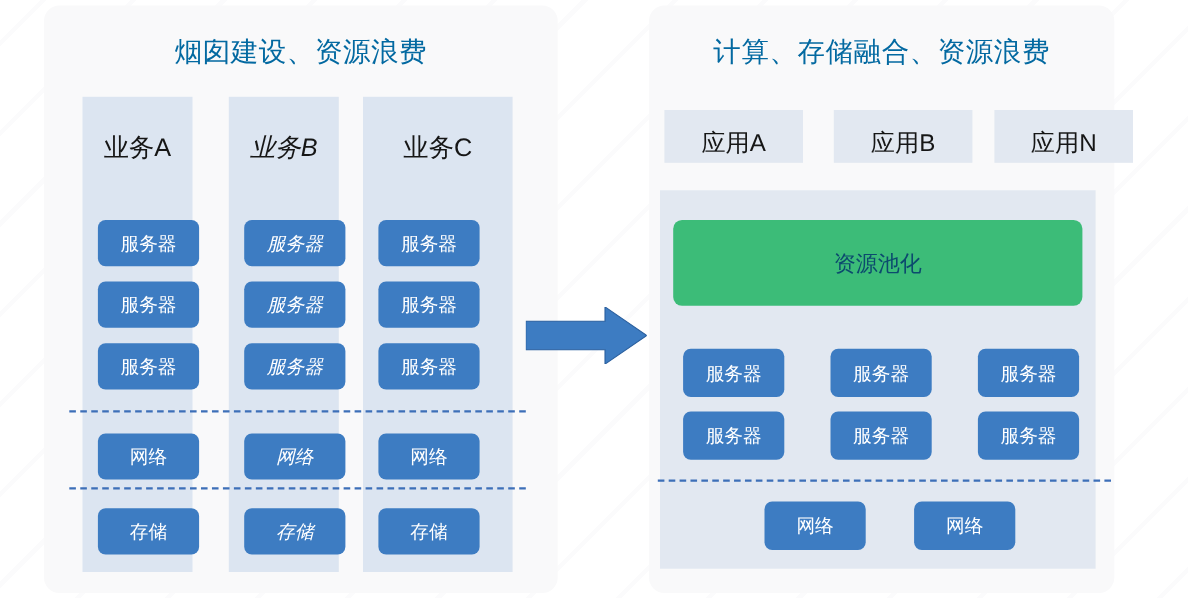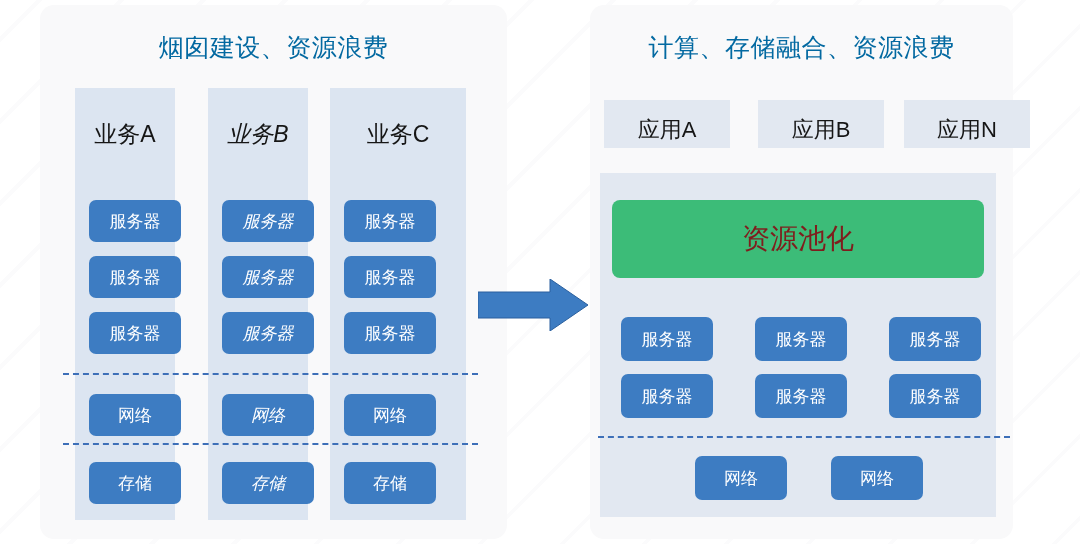--- a/index.html
+++ b/index.html
@@ -142,22 +142,22 @@
   }
 
   #pool-bar {
     position: absolute;
     left: 612px;
     top: 200px;
     width: 372px;
     height: 78px;
     background: #3cbc78;
     border-radius: 8px;
-    color: #7f1d1d;
-    font-size: 28px;
+    color: #0c4a6e;
+    font-size: 20px;
     display: flex;
     align-items: center;
     justify-content: center;
     font-family: Liberation Mono, monospace;
   }
 
   .r-server {
     position: absolute;
     width: 92px;
     height: 44px;

